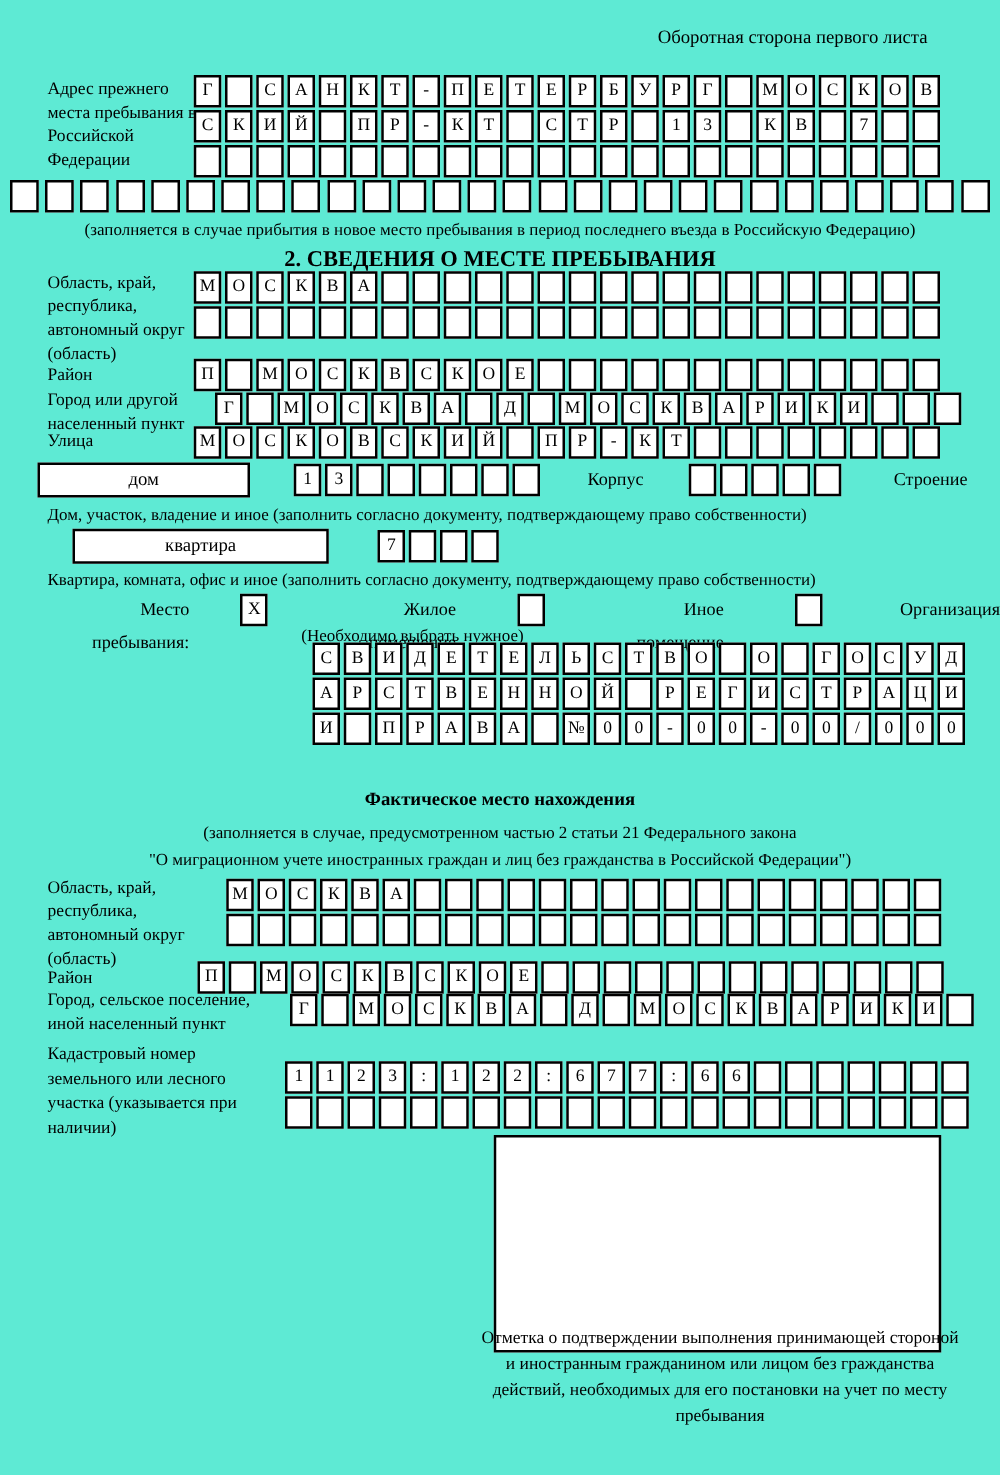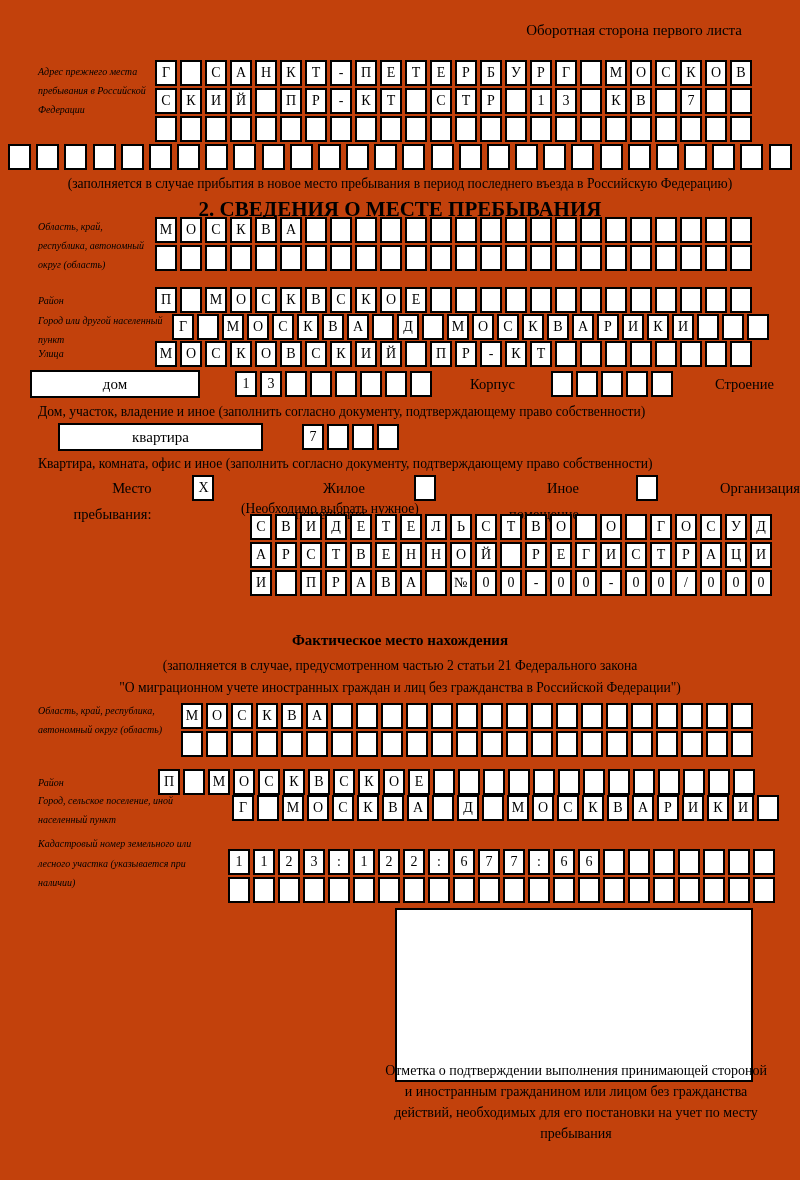--- a/index.html
+++ b/index.html
@@ -2,25 +2,25 @@
 <html><head>
 <meta charset="utf-8">
 <style>
   * { margin:0; padding:0; box-sizing:border-box; }
   html,body { background:#fff; }
   body {
     width:800px; height:1180px;
     font-family:"Liberation Serif","DejaVu Serif",serif;
     color:#000;
   }
-  .page { position:relative; width:800px; height:1180px; overflow:hidden; background:#c2410c; }
+  .page { position:relative; width:800px; height:1180px; overflow:hidden; background:#5eead4; }
   .abs { position:absolute; }
-  .lbl { font-size:10px; line-height:19px;font-style:italic; }
+  .lbl { font-size:14px; line-height:19px; }
   .note { font-size:13.6px; line-height:18px; }
-  .title { font-weight:bold; font-size:21px; text-align:center; width:800px; }
+  .title { font-weight:bold; font-size:18px; text-align:center; width:800px; }
   .center { text-align:center; width:800px; }
   .cells { display:flex; }
   .cell {
     flex:0 0 auto; width:22px; height:26px; border:2px solid #000;
     margin-right:3px; text-align:center; font-size:14px; line-height:22px;
     background:#fff;
   }
   .cells.spread { justify-content:space-between; width:784px; }
   .spread .cell { margin-right:0; width:23px; }
   .widebox {

